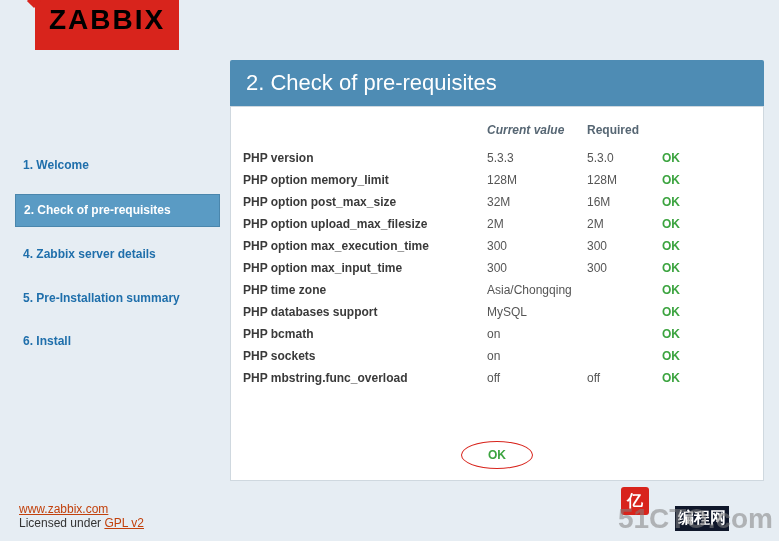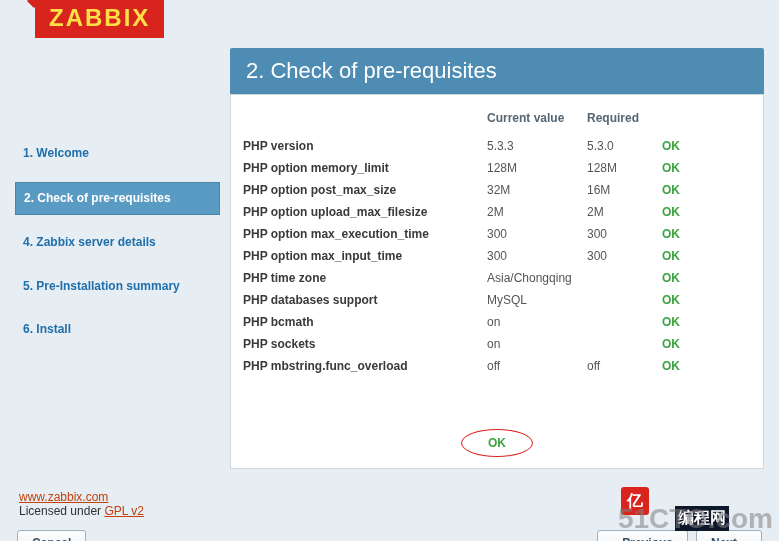--- a/index.html
+++ b/index.html
@@ -9,24 +9,24 @@
       background: #e6edf3;
       font-family: Arial, sans-serif;
       font-size: 12px;
       color: #333;
       padding: 0 15px 15px;
       position: relative;
       overflow: hidden;
     }
     .logo {
       background: #d8241c;
-      color: #fde047;
-      font-weight: bold;
-      font-size: 24px;
-      padding: 4px 14px 6px;
+      color: #000000;
+      font-weight: bold;
+      font-size: 28px;
+      padding: 4px 14px 14px;
       display: inline-block;
       letter-spacing: 2px;
       font-family: Arial, sans-serif;
       margin-left: 20px;
       position: relative;
       z-index: 1;
     }
     .logo:before {
       content: "";
       position: absolute;
@@ -87,21 +87,21 @@
     .scroll-area::-webkit-scrollbar-thumb { background: #c0c0c0; border: 1px solid #a6a6a6; }
     .scroll-area::-webkit-scrollbar-button { background: #e5e5e5; height: 15px; }
     table { width: 100%; border-collapse: collapse; }
     th {
       text-align: left;
       color: #566673;
       font-weight: bold;
       padding: 6px 4px 10px;
     }
     th.col-name { width: 250px; padding-left: 10px; }
-    th.col-cur { width: 100px; }
+    th.col-cur { width: 100px; font-style: italic; }
     th.col-req { width: 75px; }
     td {
       padding: 4px 4px;
       color: #555;
     }
     td.check-name { color: #3a3a3a; font-weight: bold; padding-left: 10px; }
     td.status { color: #3ca440; font-weight: bold; }
     .ok-bar {
       position: absolute;
       bottom: 0; left: 0; right: 0;

